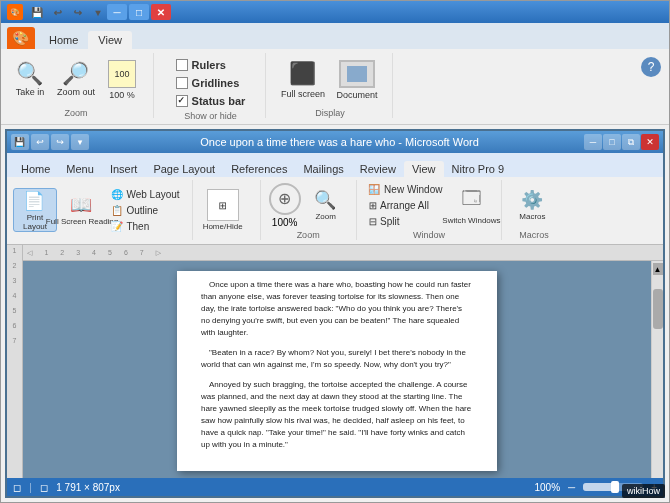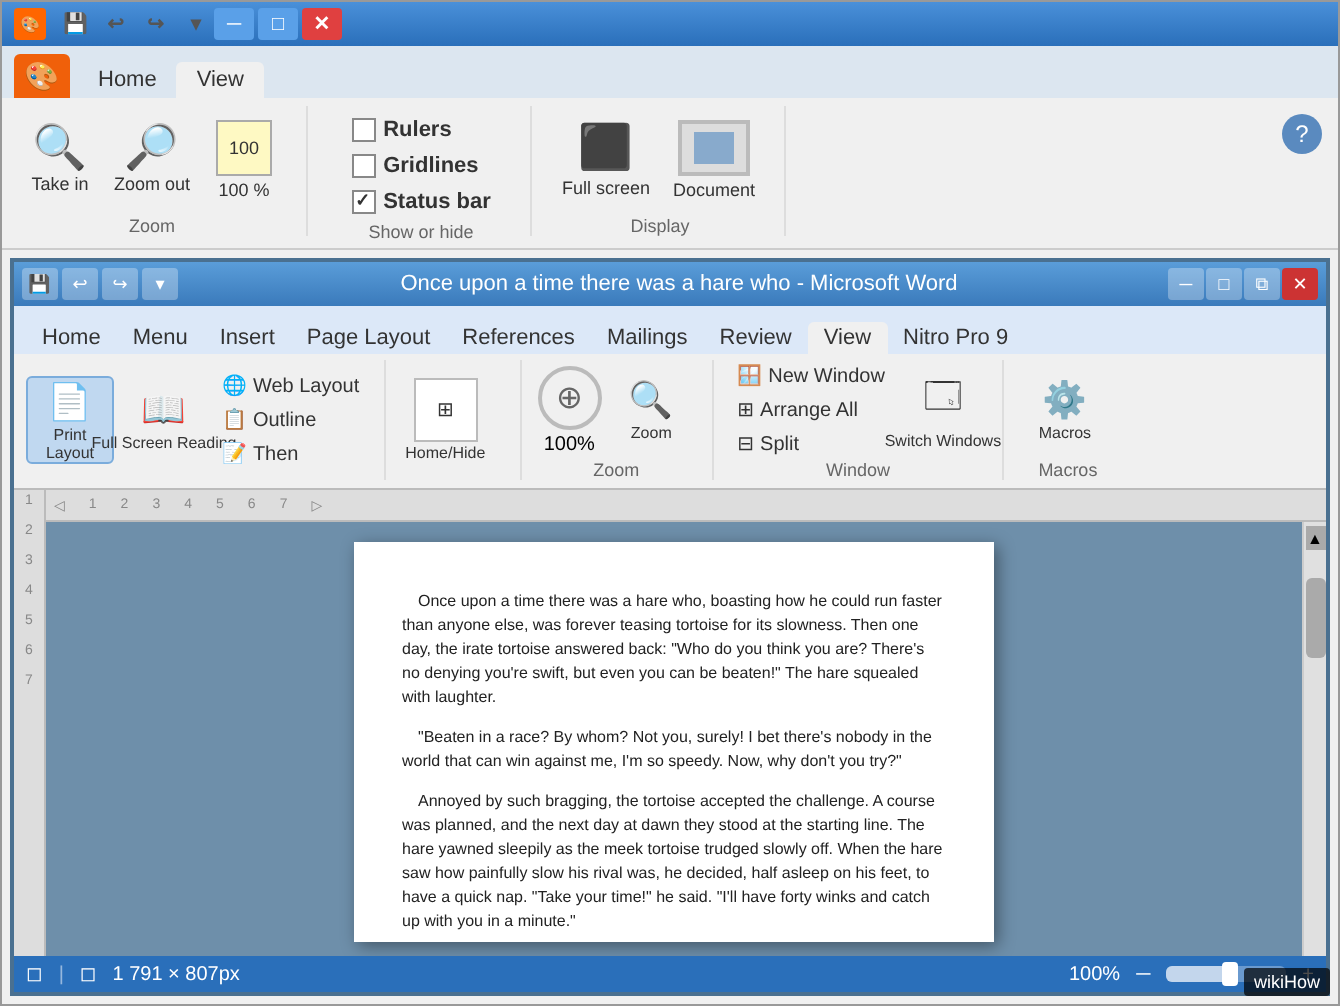--- a/index.html
+++ b/index.html
@@ -292,21 +292,21 @@
       padding: 10px;
       overflow: auto;
       background: #6e8faa;
     }
 
     .word-page {
       background: white;
       width: 320px;
       min-height: 200px;
       box-shadow: 2px 2px 8px rgba(0,0,0,0.4);
-      padding: 24px 24px;
+      padding: 8px 24px;
       font-size: 8px;
       line-height: 1.5;
       color: #222;
     }
 
     .page-text-para { margin-bottom: 8px; text-indent: 0; }
     .page-text-para.indent { text-indent: 1em; }
 
     
     .word-statusbar {

